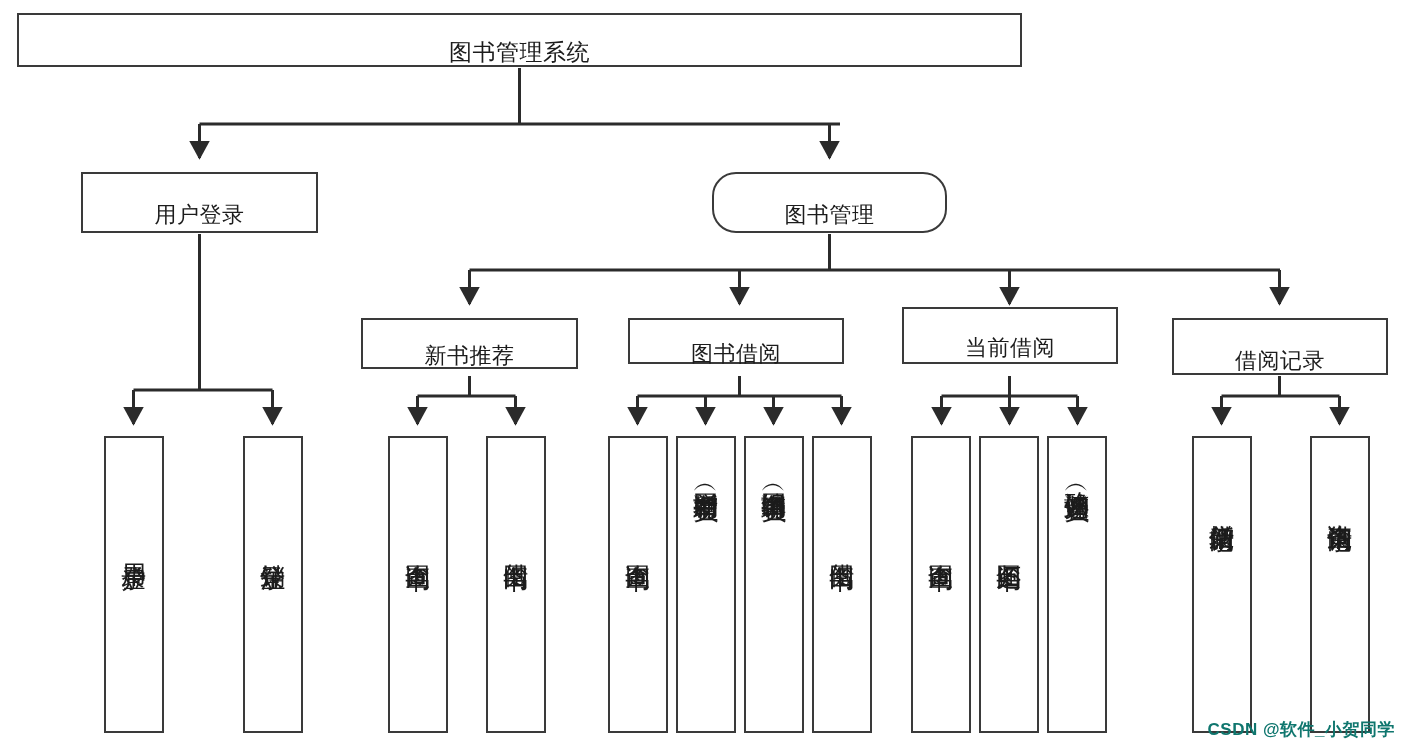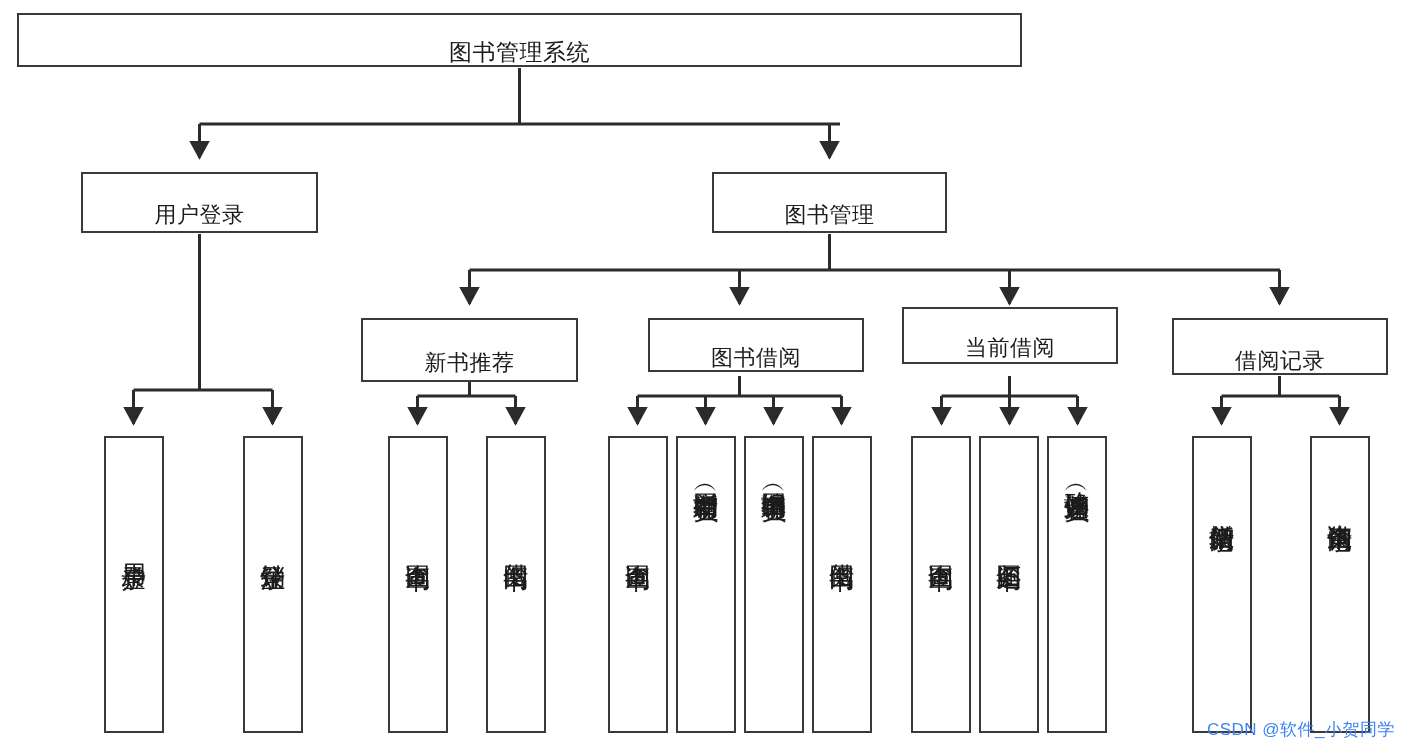--- a/index.html
+++ b/index.html
@@ -58,23 +58,24 @@
     line-height:1.06;
     letter-spacing:1px;
     white-space:nowrap;
     text-align:start;
   }
   .watermark{
     position:absolute;
     right:10px;
     bottom:6px;
     font-size:17px;
-    color:#3b82f6;
+    color:#0f766e;
     white-space:nowrap;
     letter-spacing:0.5px;
+    font-weight:bold;
   }
 </style>
 </head>
 <body>
 
 <div id="diagram-root">
 
   <svg id="edges" viewBox="0 0 1405 747" width="1405" height="747">
     <defs>
       <marker id="arrow" viewBox="0 0 12 12" refX="10" refY="6" markerWidth="7" markerHeight="7" orient="auto-start-reverse">
@@ -126,29 +127,29 @@
   </svg>
 
   <div class="node horiz root" style="left:17px;top:13px;width:1005px;height:54px;">
     <span class="label">图书管理系统</span>
   </div>
 
   <div class="node horiz" style="left:81px;top:172px;width:237px;height:61px;">
     <span class="label">用户登录</span>
   </div>
 
-  <div class="node horiz" style="left:712px;top:172px;width:235px;height:61px;">
+  <div class="node horiz" style="left:712px;top:172px;width:235px;height:61px;border-radius:24px;">
     <span class="label">图书管理</span>
   </div>
 
-  <div class="node horiz" style="left:361px;top:318px;width:217px;height:64px;">
+  <div class="node horiz" style="left:361px;top:318px;width:217px;height:51px;">
     <span class="label">新书推荐</span>
   </div>
 
-  <div class="node horiz" style="left:648px;top:318px;width:216px;height:54px;align-items:center;">
+  <div class="node horiz" style="left:628px;top:318px;width:216px;height:46px;align-items:center;">
     <span class="label">图书借阅</span>
   </div>
 
   <div class="node horiz" style="left:902px;top:307px;width:216px;height:57px;">
     <span class="label">当前借阅</span>
   </div>
 
   <div class="node horiz" style="left:1172px;top:318px;width:216px;height:57px;align-items:flex-end;">
     <span class="label">借阅记录</span>
   </div>

